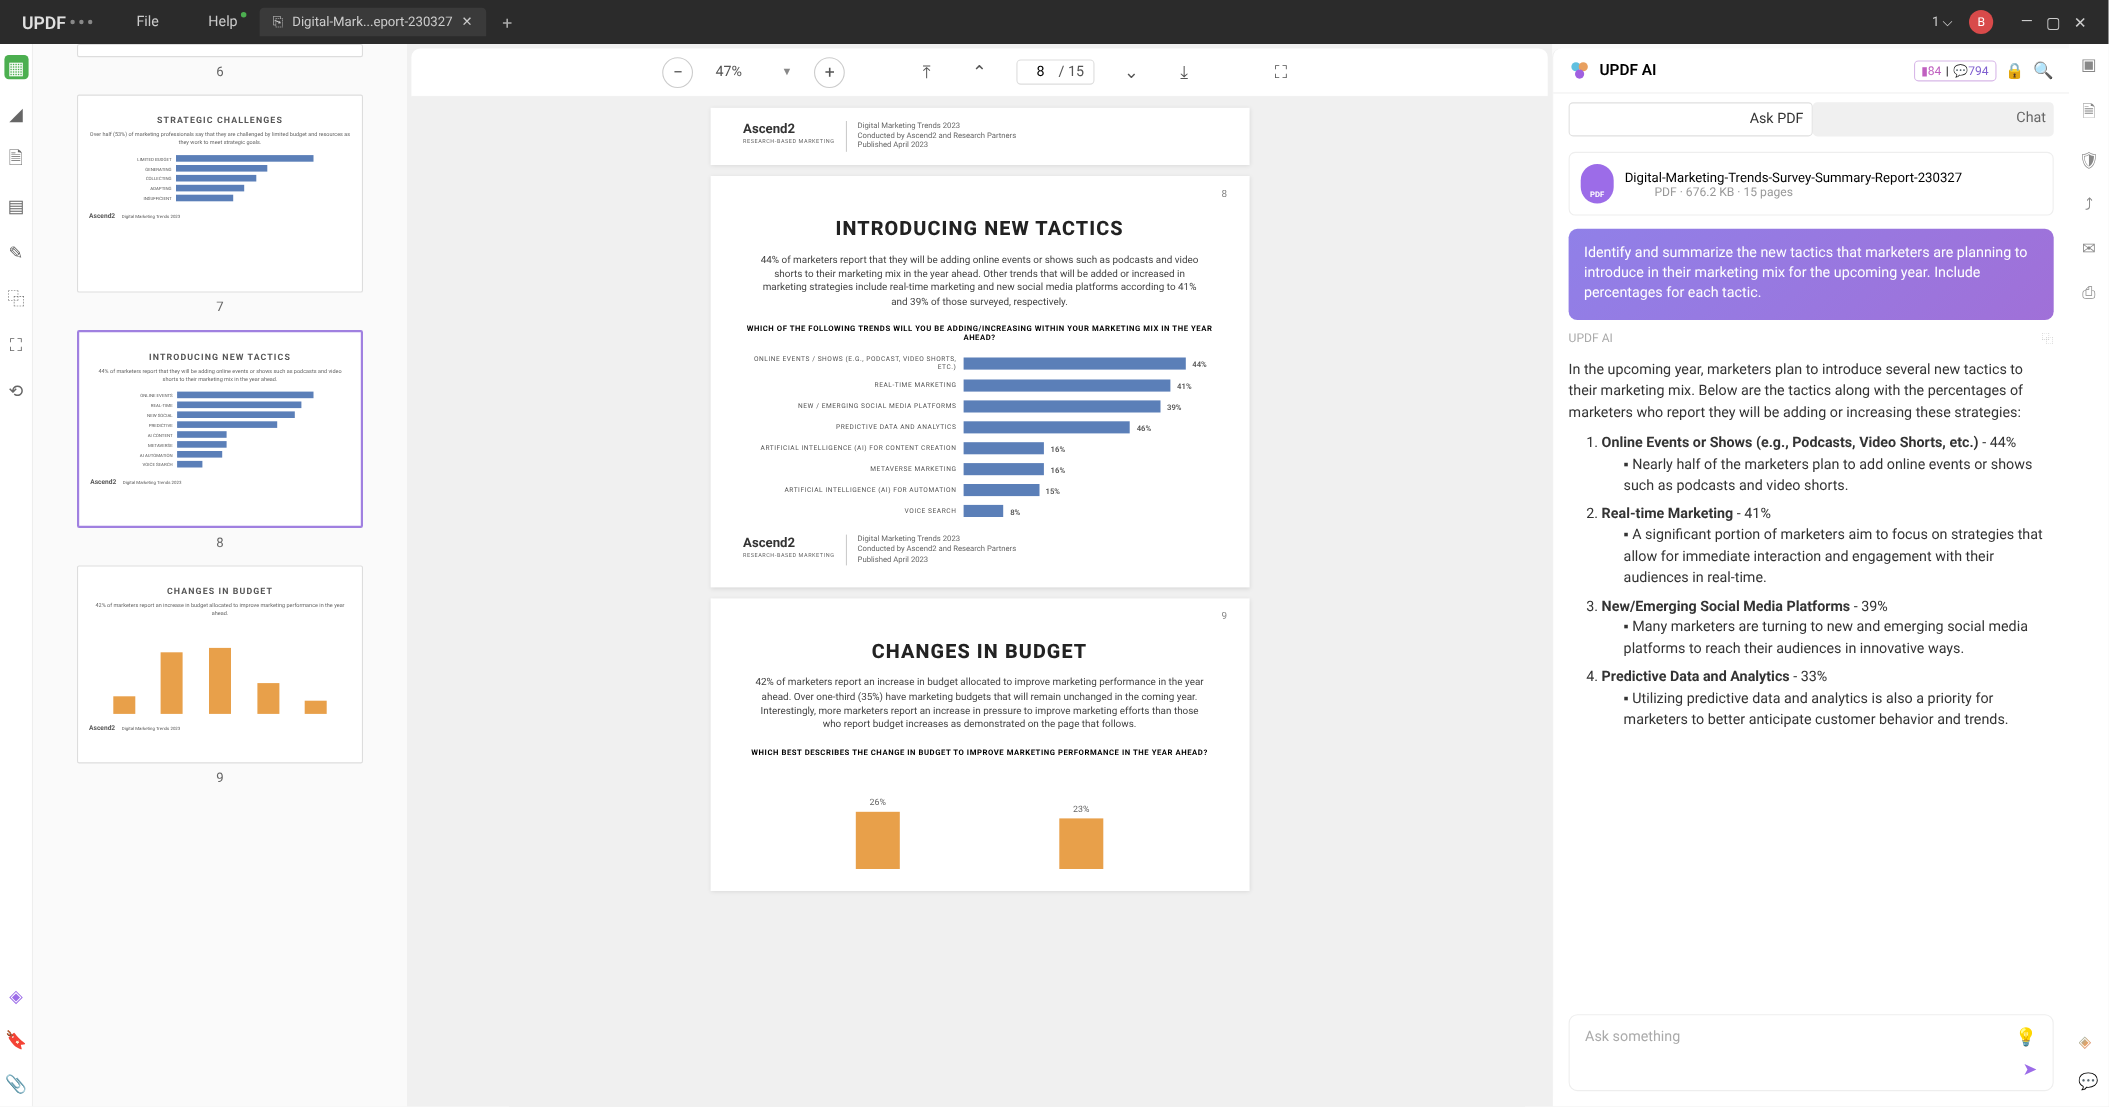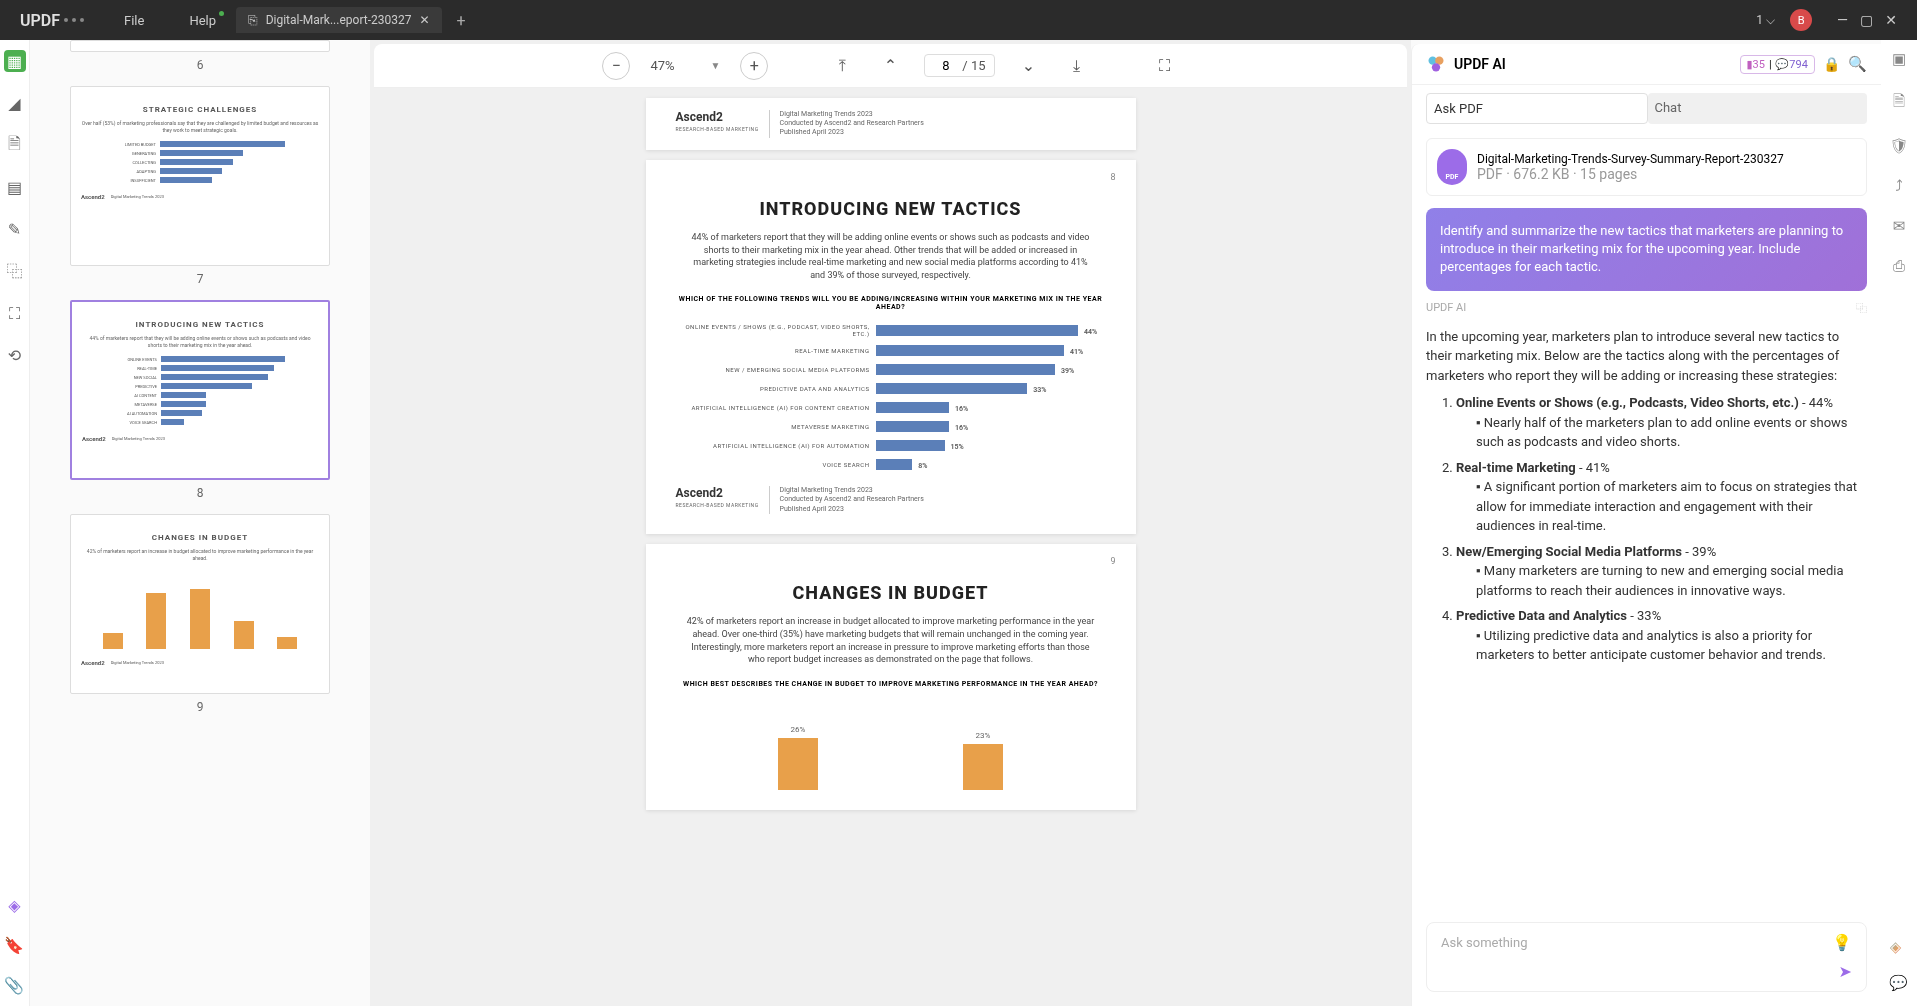--- a/index.html
+++ b/index.html
@@ -77,26 +77,26 @@
 .ai-panel { width: 470px; background: white; display: flex; flex-direction: column; border-left:1px solid #eee; border-radius: 8px 0 0 0; margin-top:4px;}
 .ai-header { display: flex; align-items: center; padding: 10px 14px; gap: 8px; border-bottom:1px solid #f0f0f0;}
 .ai-logo { width:20px; height:20px;}
 .ai-title { font-weight: 600; font-size: 14px; flex: 1; }
 .ai-badge { border:1px solid #d8b8e8; border-radius:4px; padding:2px 6px; font-size:11px; display:flex; gap:4px; align-items:center;}
 .ai-badge .p { color:#c060c0;}
 .ai-badge .b { color:#8060d0;}
 .lock-icon { color:#999; font-size:14px; cursor:pointer;}
 .search-icon { color:#777; font-size:15px; cursor:pointer;}
 .ai-tabs { display: flex; gap: 0; padding: 8px 14px; }
-.ai-tab { flex: 1; padding: 7px; text-align: left; font-size: 13px; cursor: pointer; border-radius:4px; background:#f0f0f0; color:#666;}
+.ai-tab { flex: 1; padding: 7px; text-align: right; font-size: 13px; cursor: pointer; border-radius:4px; background:#f0f0f0; color:#666;}
 .ai-tab.active { background: white; border:1px solid #e0e0e0; color:#333;}
 .ai-file { margin: 6px 14px; padding: 10px; border:1px solid #eee; border-radius:6px; display:flex; gap:10px; align-items:center;}
 .pdf-icon { width:30px; height:36px; background:#9c6ce8; border-radius:15px; display:flex; align-items:flex-end; justify-content:center; color:white; font-size:7px; font-weight:700; padding-bottom:4px;}
 .ai-file-name { font-size:12px; color:#000000;}
-.ai-file-meta { font-size:14px; color:#999;}
+.ai-file-meta { font-size:11px; color:#999;margin-left:27px;}
 .ai-prompt { margin: 6px 14px; padding: 14px; background: linear-gradient(135deg,#9080e8,#a070d8); color: white; border-radius: 8px; font-size: 13px; line-height:1.4;}
 .ai-src { padding: 4px 14px; font-size:11px; color:#aaa; display:flex; justify-content:space-between; align-items:center;}
 .ai-response { flex: 1; overflow-y: auto; padding: 8px 14px; font-size: 13px; color: #333; line-height: 1.5; }
 .ai-response ol { padding-left: 30px; margin-top:8px;}
 .ai-response li { margin-bottom: 6px; }
 .ai-response ul { list-style: none; padding-left: 20px; }
 .ai-response ul li::before { content: "▪ "; }
 .ai-input { margin: 14px; border:1px solid #eee; border-radius:8px; padding:10px 14px; display:flex; flex-direction:column; gap:10px;}
 .ai-input-row { display:flex; justify-content:space-between; align-items:center;}
 .ai-input-text { color:#aaa; font-size:13px;}
@@ -319,21 +319,21 @@
               <div class="hbar-label">NEW / EMERGING SOCIAL MEDIA PLATFORMS</div>
               <div class="hbar-track">
                 <div class="hbar" style="width:78%"></div>
                 <div class="hbar-val">39%</div>
               </div>
             </div>
             <div class="hbar-row">
               <div class="hbar-label">PREDICTIVE DATA AND ANALYTICS</div>
               <div class="hbar-track">
                 <div class="hbar" style="width:66%"></div>
-                <div class="hbar-val">33%</div>
+                <div class="hbar-val">46%</div>
               </div>
             </div>
             <div class="hbar-row">
               <div class="hbar-label">ARTIFICIAL INTELLIGENCE (AI) FOR CONTENT CREATION</div>
               <div class="hbar-track">
                 <div class="hbar" style="width:32%"></div>
                 <div class="hbar-val">16%</div>
               </div>
             </div>
             <div class="hbar-row">
@@ -391,21 +391,21 @@
   </div>
 
   <div class="ai-panel">
     <div class="ai-header">
       <svg class="ai-logo" viewBox="0 0 24 24">
           <circle cx="8" cy="8" r="5" fill="#60c0e0"></circle>
           <circle cx="16" cy="8" r="5" fill="#e8a060"></circle>
           <circle cx="12" cy="16" r="5" fill="#a060e0"></circle>
         </svg>
       <div class="ai-title">UPDF AI</div>
-      <div class="ai-badge"><span class="p">▮<span>35</span></span> | <span class="b">💬<span>794</span></span></div>
+      <div class="ai-badge"><span class="p">▮<span>84</span></span> | <span class="b">💬<span>794</span></span></div>
       <div class="lock-icon">🔒</div>
       <div class="search-icon">🔍</div>
     </div>
     <div class="ai-tabs">
       <div class="ai-tab active">Ask PDF</div>
       <div class="ai-tab">Chat</div>
     </div>
     <div class="ai-file">
       <div class="pdf-icon">PDF</div>
       <div>

